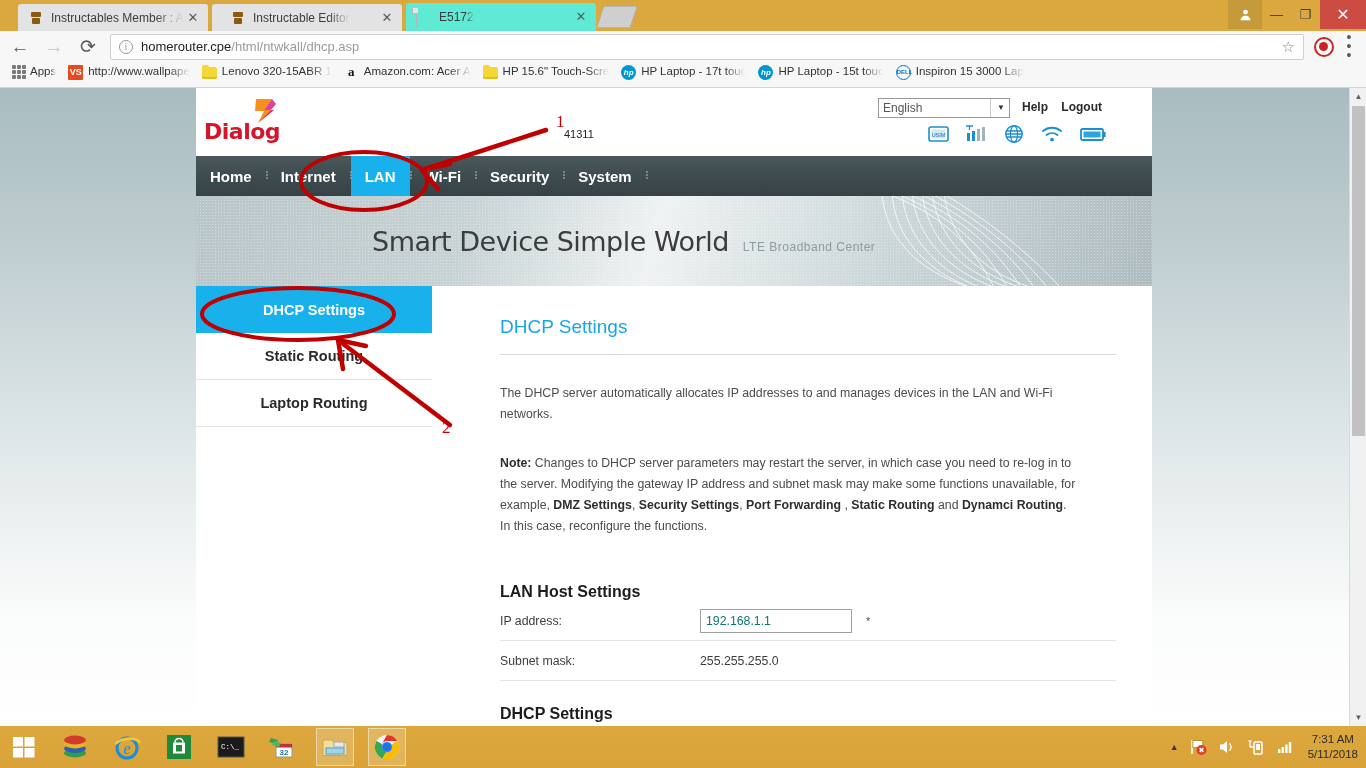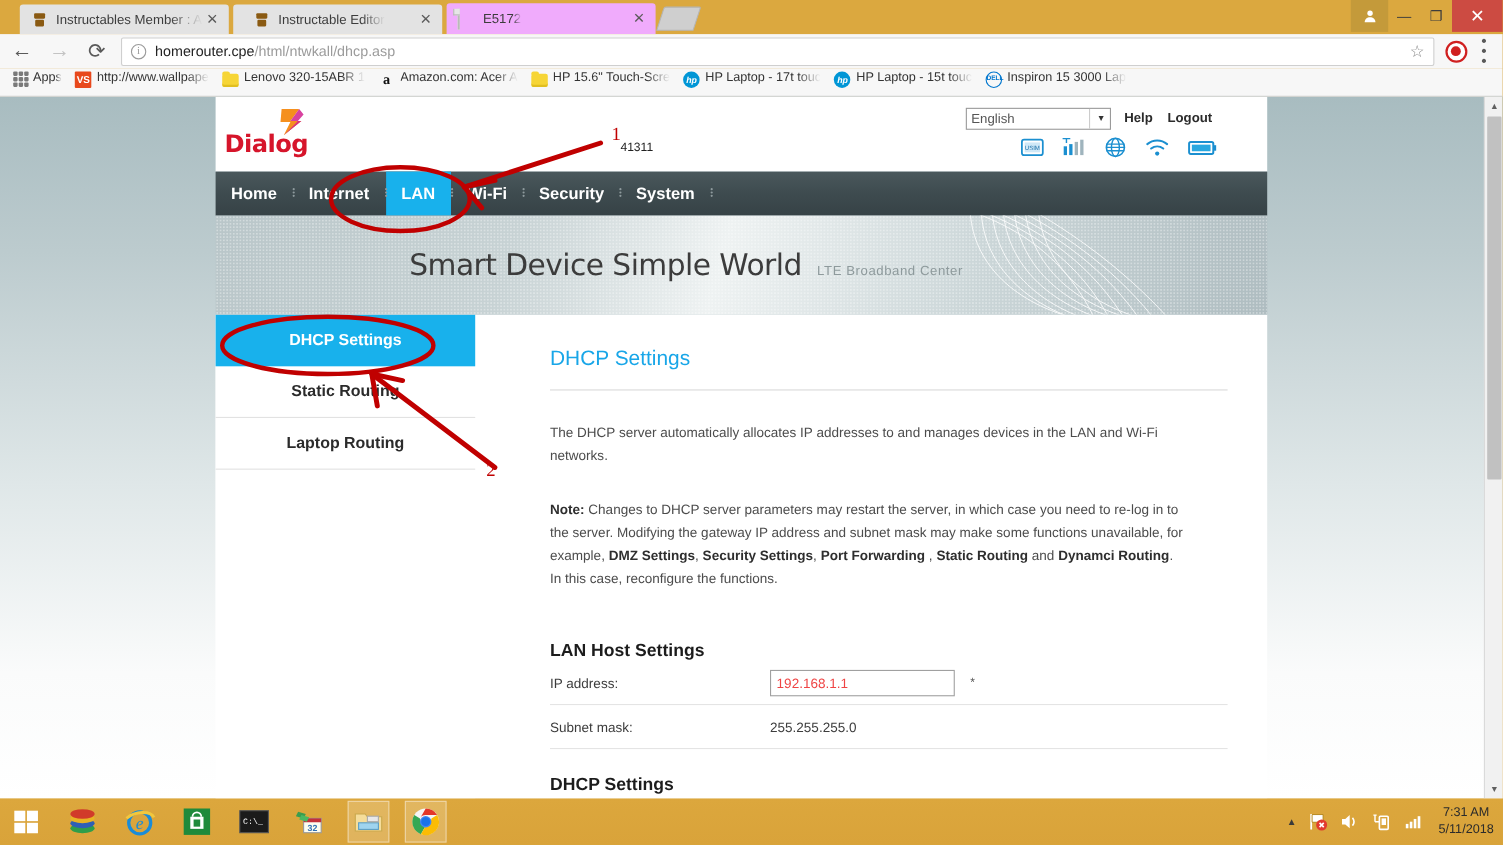--- a/index.html
+++ b/index.html
@@ -19,21 +19,21 @@
     background: #dba83f;
   }
   .tab {
     position: absolute; top: 3px; height: 28px;
     background: #f2f2f2;
     border-top-left-radius: 3px; border-top-right-radius: 3px;
     display: flex; align-items: center;
     transform: skewX(0deg);
   }
   .tab.inactive { background: #e3e3e3; top: 4px; height: 27px; }
-  .tab.active { background: #f0abfc; }
+  .tab.active { background: #5eead4; }
   .tab-fav {
     width: 16px; height: 16px; margin-left: 10px; flex: 0 0 16px;
     position: relative;
   }
   .tab-title {
     font-size: 12px; color: #3c3c3c; margin-left: 7px;
     white-space: nowrap; overflow: hidden;
     -webkit-mask-image: linear-gradient(to right, #000 78%, transparent 100%);
             mask-image: linear-gradient(to right, #000 78%, transparent 100%);
   }
@@ -219,22 +219,22 @@
   .hr { height:1px; background:#d9d9d9; margin:16px 0 0 0; }
   .para { font-size:12.3px; color:#4c4c4c; line-height:21px; margin-top:28px;
           max-width:580px; }
   .para.note { }
   .para b { color:#2e2e2e; }
   .sec-title { font-size:16px; font-weight:bold; color:#1c1c1c; margin-top:46px; }
   .frow { display:flex; align-items:center; height:40px;
           border-bottom:1px solid #e4e4e4; font-size:12.3px; color:#3d3d3d; }
   .frow:first-of-type { border-top:1px solid #e4e4e4; }
   .flabel { width:200px; flex:0 0 200px; }
-  .finput { width:168px; height:24px; border:1px solid #a0a0a0; background:#fff;
-            font-size:12.3px; color:#ef4444; padding:0 5px; line-height:22px;
+  .finput { width:152px; height:24px; border:1px solid #a0a0a0; background:#fff;
+            font-size:12.3px; color:#0f766e; padding:0 5px; line-height:22px;
             font-family:"Liberation Sans", sans-serif; }
   .fstar { margin-left:14px; color:#555; font-size:11px; }
   .fvalue { color:#3d3d3d; }
   .sec-title.cut { margin-top:24px; }
 
   
   .annot { position:absolute; left:0; top:0; width:1366px; height:638px;
            pointer-events:none; }
   .annot-num { position:absolute; color:#c00000; font-size:17px;
                font-family:"Liberation Serif", serif; }

